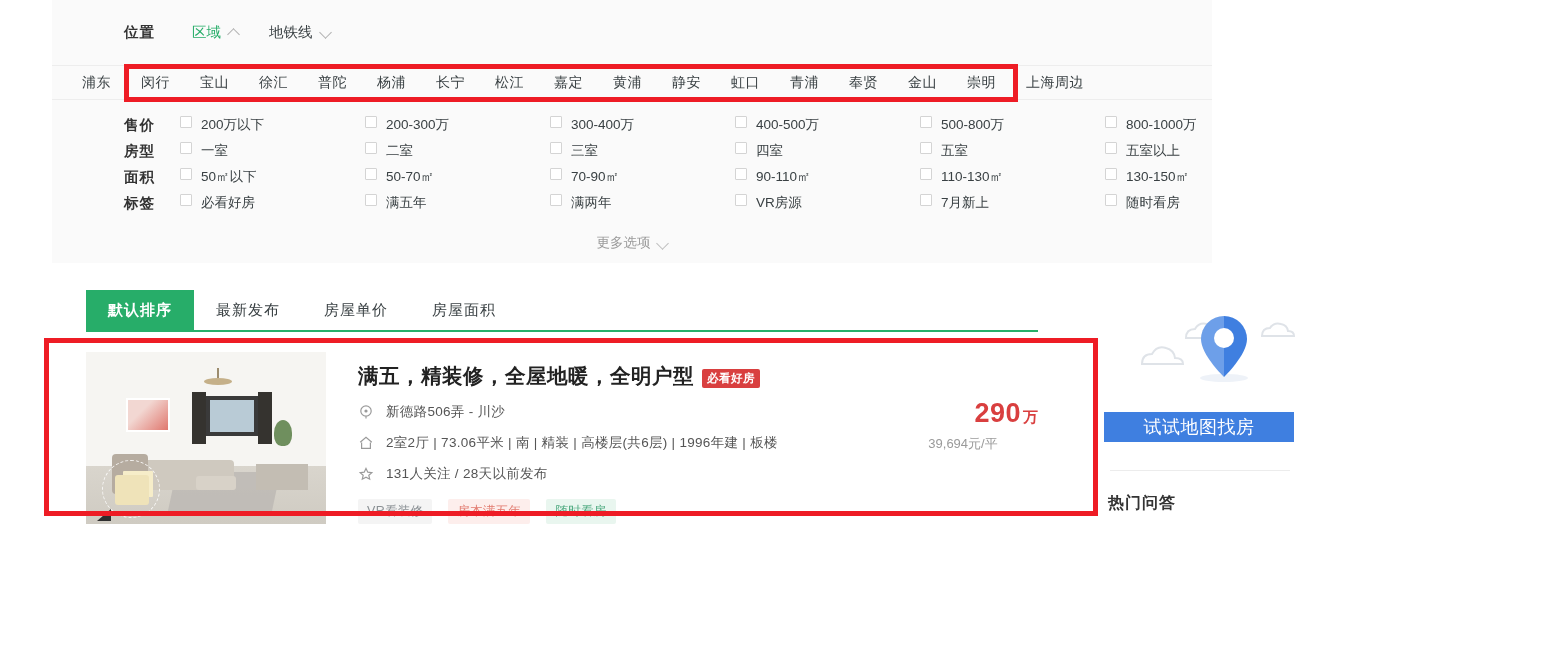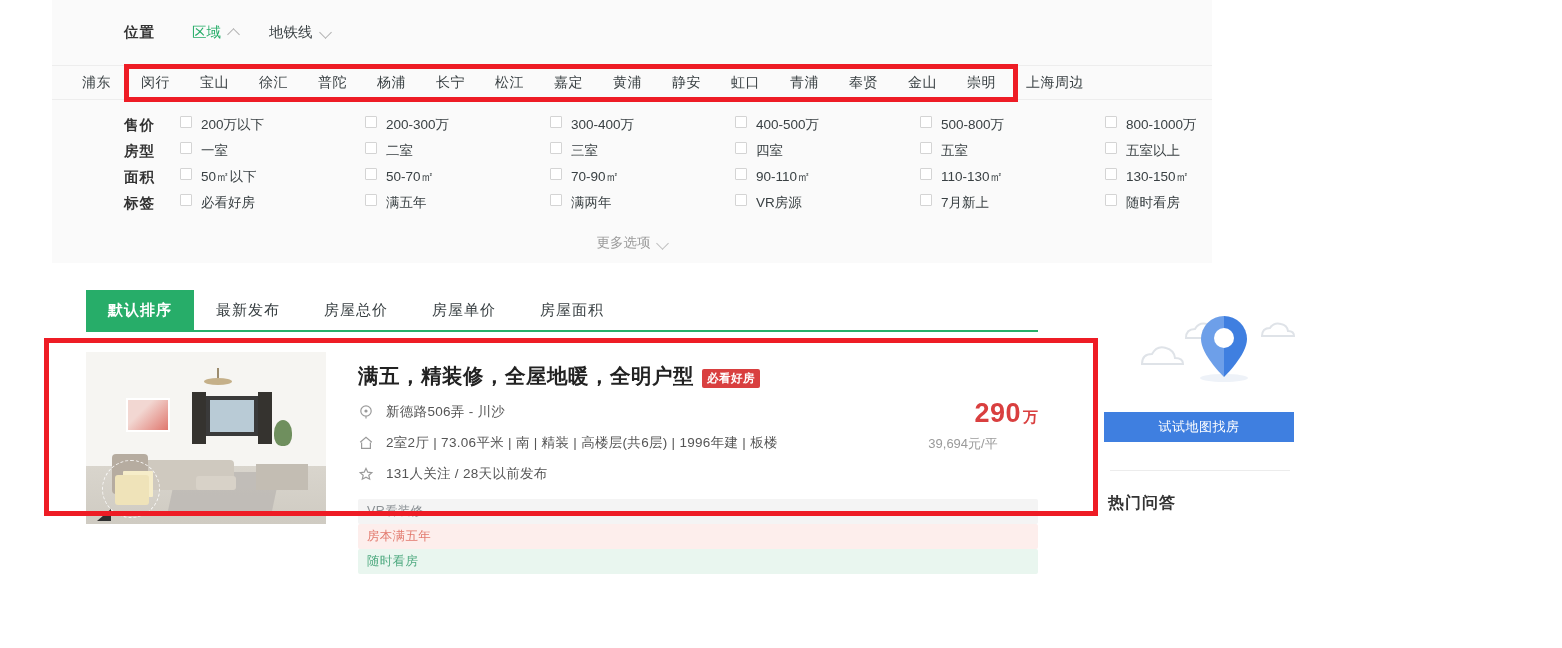--- a/index.html
+++ b/index.html
@@ -133,42 +133,42 @@
     background:#d93f3f; color:#fff; font-size:11.5px; font-weight:bold;
     padding:2px 5px; border-radius:2px; letter-spacing:.5px;
     position:relative; top:2px;
   }
   .meta-line{
     display:flex; align-items:center; gap:12px; margin-top:13px;
     font-size:13.5px; color:#555; letter-spacing:.3px;
   }
   .meta-icon{ width:16px; height:16px; flex:0 0 16px; color:#9a9a9a; }
   .meta-icon svg{ display:block; width:16px; height:16px; }
-  .chips{ display:flex; gap:0; margin-top:16px;flex-direction:column; }
+  .chips{ display:flex; gap:16px; margin-top:16px; }
   .chip{
     font-size:12.5px; padding:4px 9px; border-radius:2px; cursor:pointer; letter-spacing:.3px;
   }
   .chip.gray{ background:#f4f4f4; color:#8a9094; }
   .chip.red{ background:#fdeeec; color:#e27a6e; }
   .chip.green{ background:#e9f6ef; color:#4faa80; }
 
   #listing-price{
     position:absolute; right:0; top:46px; text-align:right; width:150px;
   }
   #price-total{ color:#d93f3f; font-weight:bold; }
   #price-total .num{ font-size:27px; letter-spacing:.5px; }
   #price-total .unit{ font-size:15px; margin-left:2px; }
   #price-unit{ color:#9a9a9a; font-size:13px; margin-top:6px;text-align:center; }
 
   
   #right-rail{ position:absolute; left:1100px; top:300px; width:250px; }
   #map-illustration{ width:210px; height:78px; position:relative; margin:8px auto 0 34px; }
   #map-cta{
     display:block; width:190px; margin:26px 0 0 4px; height:30px;
-    background:#3f7fe0; color:#fff; font-size:13px; text-align:center;
+    background:#3f7fe0; color:#fff; font-size:18px; text-align:center;
     line-height:30px; cursor:pointer; letter-spacing:.5px;
   }
   #rail-divider{ width:180px; height:1px; background:#ececec; margin:28px 0 0 10px; }
   #hot-qa-title{
     margin:22px 0 0 8px; font-size:16px; font-weight:bold; color:#333; letter-spacing:1px;
   }
 
   
   .annot{ position:absolute; border:5px solid #ee1c25; pointer-events:none; }
   #annot-districts{ left:124px; top:64px; width:894px; height:38px; }
@@ -332,21 +332,20 @@
 
   <div class="more-row">
     <span>更多选项</span>
     <span class="chev down"></span>
   </div>
 </div>
 
 <div id="sort-tabs">
     <div class="sort-tab active">默认排序</div>
     <div class="sort-tab">最新发布</div>
-    <div class="sort-tab">房屋总价</div>
     <div class="sort-tab">房屋单价</div>
     <div class="sort-tab">房屋面积</div>
   </div>
 
 <div id="listing">
   <div id="listing-thumb">
     <div class="room-wall"></div>
     <div class="room-back"></div>
     <div class="room-art"></div>
     <div class="room-curtain-l"></div>

